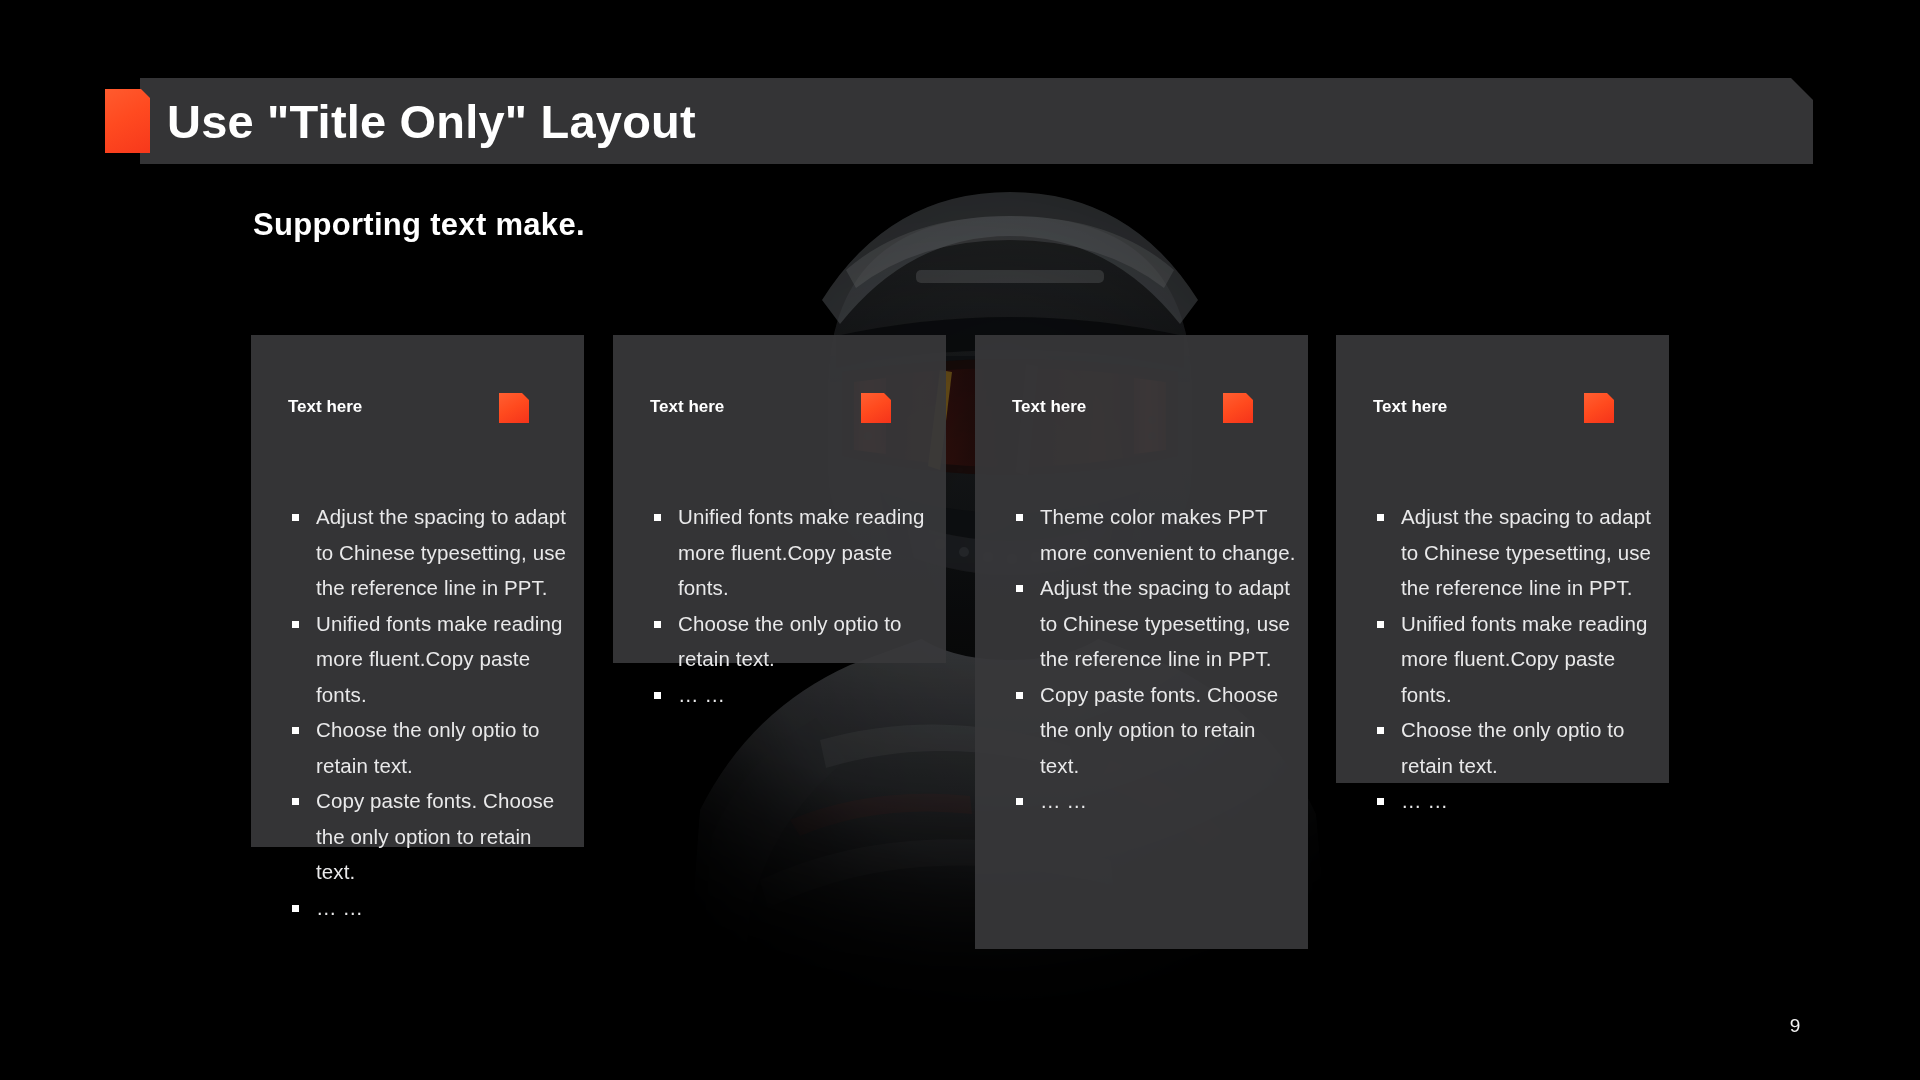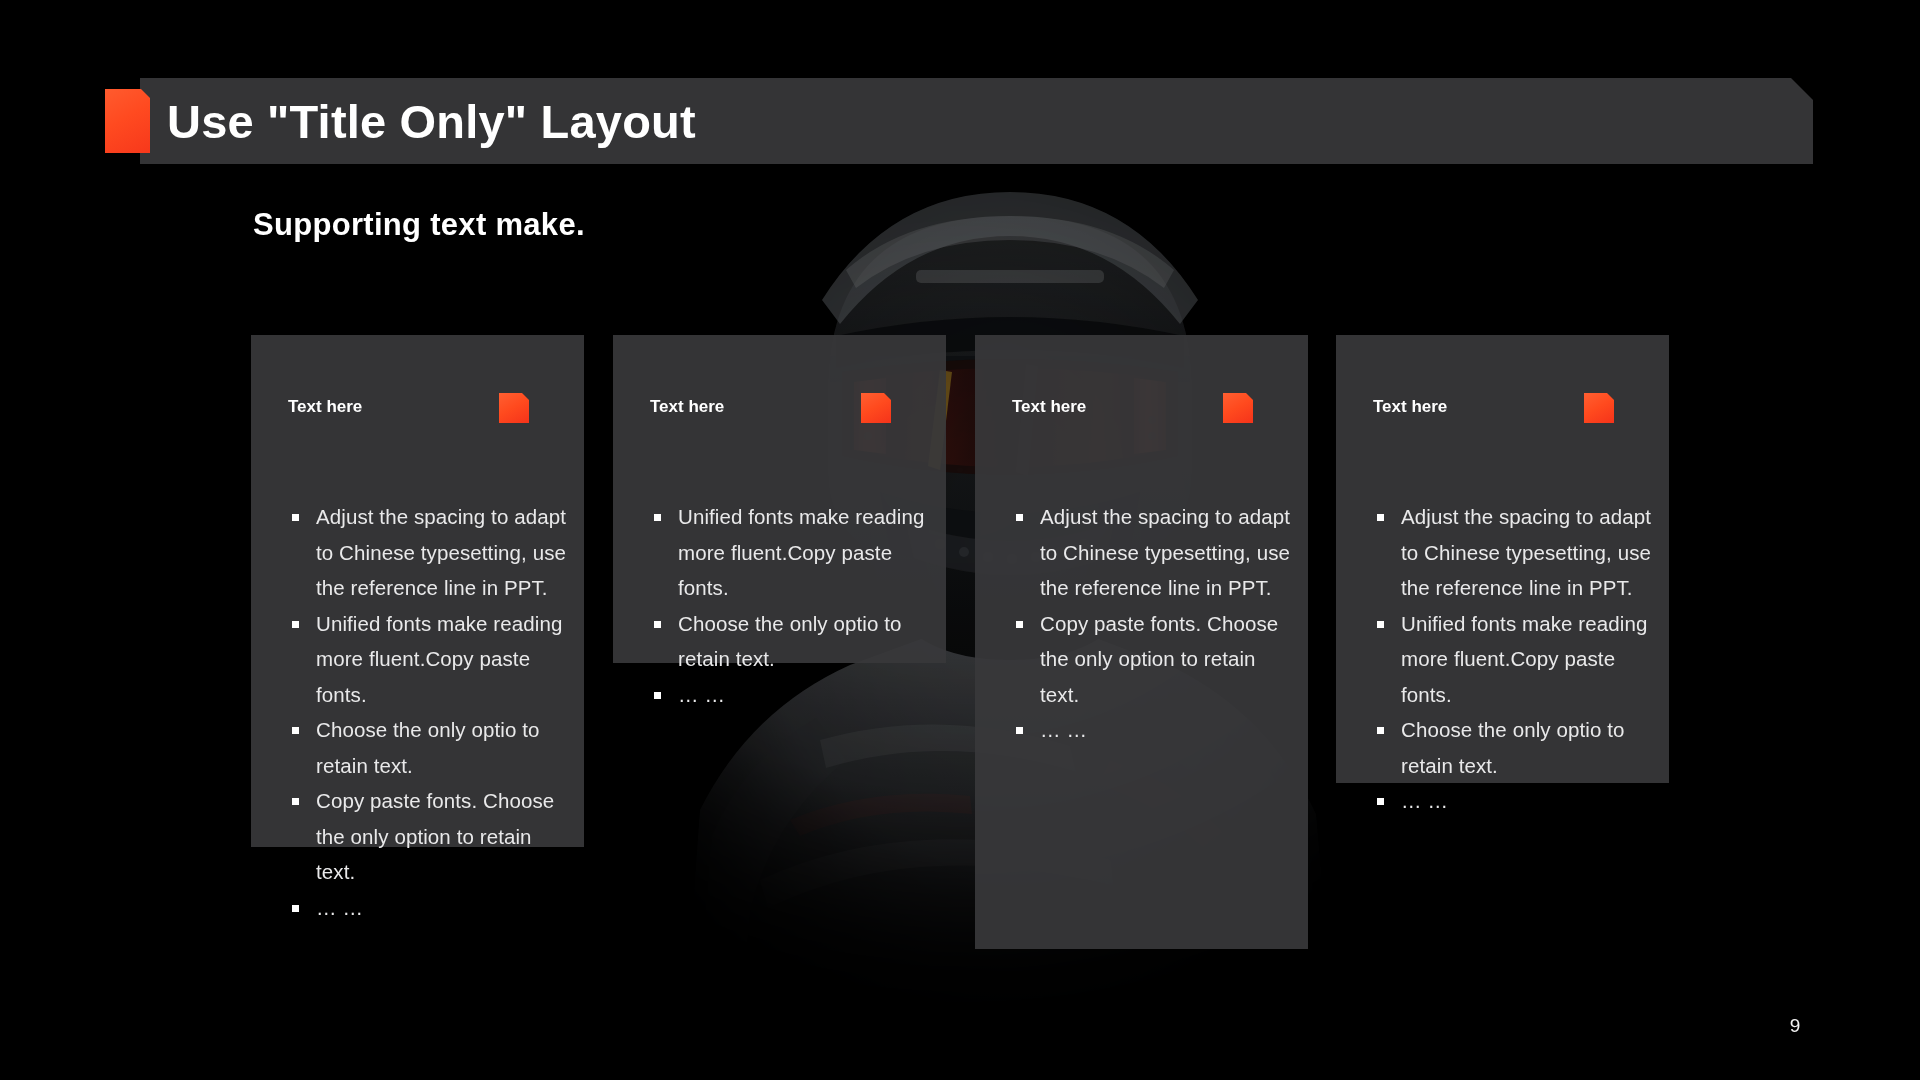--- a/index.html
+++ b/index.html
@@ -297,20 +297,21 @@
       <li><span class="bullet"></span><span>Unified  fonts make reading more fluent.Copy paste fonts.</span></li>
       <li><span class="bullet"></span><span>Choose the only optio to retain text.</span></li>
       <li><span class="bullet"></span><span>… …</span></li>
     </ul>
   </div>
 
   <div class="card" id="card-3">
     <div class="card-head">Text here</div>
     <div class="card-badge"></div>
     <ul class="card-list">
+      <li><span class="bullet"></span><span>Theme  color makes PPT more convenient  to change.</span></li>
       <li><span class="bullet"></span><span>Adjust the spacing to adapt to Chinese  typesetting, use the reference line in PPT.</span></li>
       <li><span class="bullet"></span></li>
       <li><span class="bullet"></span><span>Copy paste  fonts. Choose the only option to retain text.</span></li>
       <li><span class="bullet"></span><span>… …</span></li>
     </ul>
   </div>
 
   <div class="card" id="card-4">
     <div class="card-head">Text here</div>
     <div class="card-badge"></div>

